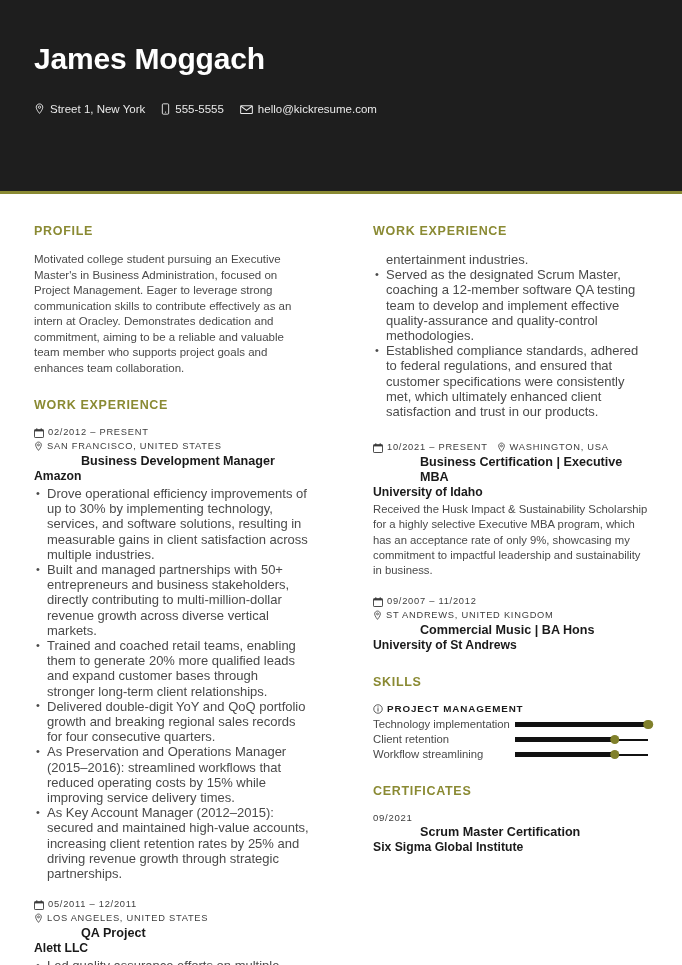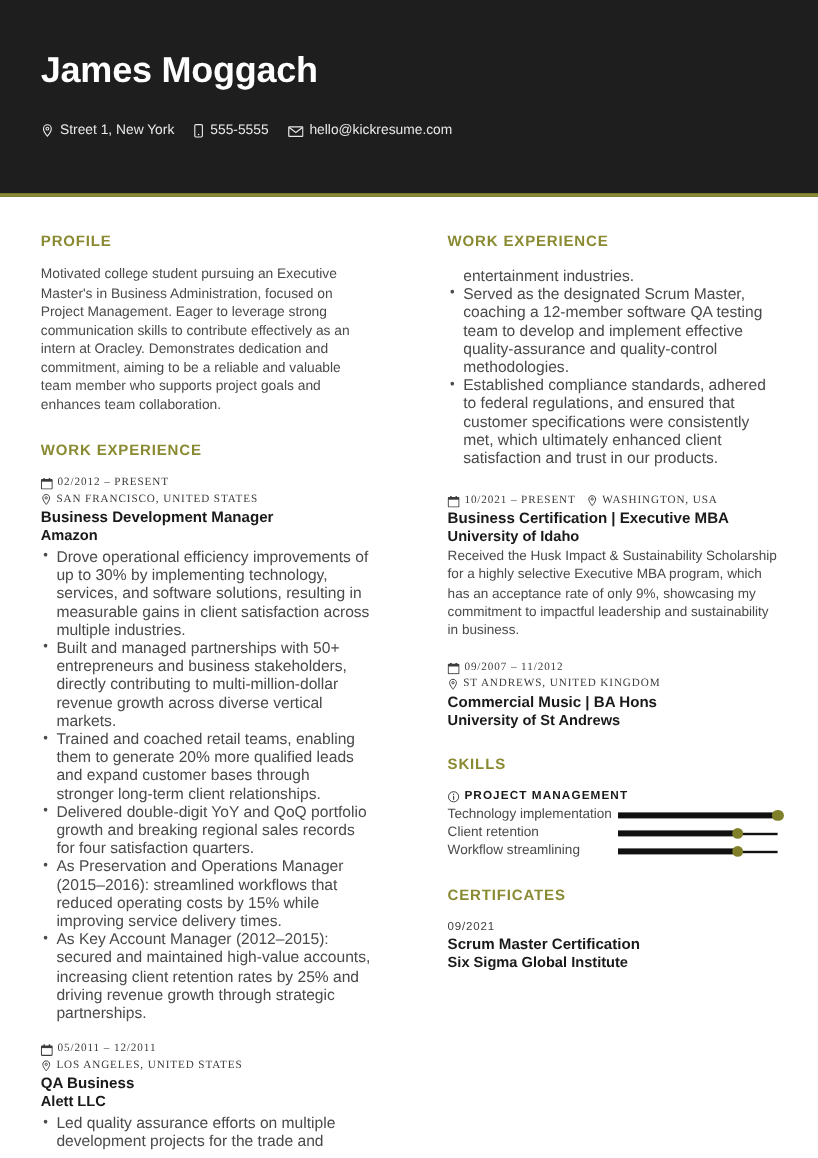--- a/index.html
+++ b/index.html
@@ -12,21 +12,21 @@
     height: 965px;
     font-family: "Liberation Sans", sans-serif;
     color: #3c3c3c;
     overflow: hidden;
     position: relative;
   }
 
   
   .header {
     background: #1e1e1e;
-    height: 164px;
+    height: 194px;
     box-sizing: border-box;
     padding: 0 34px;
     position: relative;
     border-bottom: 3px solid #8a8a33;
     text-align: right;
   }
   .header-name {
     position: absolute;
     left: 34px;
     top: 44px;
@@ -89,35 +89,35 @@
   .entry { margin-bottom: 17px; }
   .meta-line {
     display: flex;
     align-items: center;
     flex-wrap: wrap;
     font-size: 9.3px;
     letter-spacing: 0.75px;
     color: #3c3c3c;
     line-height: 13px;
     margin-bottom: 1px;
-    font-family: Liberation Serif, serif;
   }
   .meta-line .ico {
     display: inline-flex;
     align-items: center;
     margin-right: 4px;
   }
   .meta-line svg { display: block; }
   .meta-gap { width: 9px; display: inline-block; }
 
   .entry-title {
     font-size: 12.6px;
     font-weight: bold;
     color: #1a1a1a;
     line-height: 15px;
+    margin-left: 47px;
   }
   .entry-sub {
     font-size: 12.2px;
     font-weight: bold;
     color: #1a1a1a;
     line-height: 15px;
     margin-bottom: 2px;
   }
   .entry-desc {
     font-size: 11.3px;
@@ -285,21 +285,21 @@
             </svg>
           </span>
           <span>SAN FRANCISCO, UNITED STATES</span>
         </div>
         <div class="entry-title">Business Development Manager</div>
         <div class="entry-sub">Amazon</div>
         <ul class="bullets">
           <li>Drove operational efficiency improvements of up to 30% by implementing technology, services, and software solutions, resulting in measurable gains in client satisfaction across multiple industries.</li>
           <li>Built and managed partnerships with 50+ entrepreneurs and business stakeholders, directly contributing to multi-million-dollar revenue growth across diverse vertical markets.</li>
           <li>Trained and coached retail teams, enabling them to generate 20% more qualified leads and expand customer bases through stronger long-term client relationships.</li>
-          <li>Delivered double-digit YoY and QoQ portfolio growth and breaking regional sales records for four satisfaction quarters.</li>
+          <li>Delivered double-digit YoY and QoQ portfolio growth and breaking regional sales records for four consecutive quarters.</li>
           <li>As Preservation and Operations Manager (2015–2016): streamlined workflows that reduced operating costs by 15% while improving service delivery times.</li>
           <li>As Key Account Manager (2012–2015): secured and maintained high-value accounts, increasing client retention rates by 25% and driving revenue growth through strategic partnerships.</li>
         </ul>
       </div>
 
       <div class="entry">
         <div class="meta-line">
           <span class="ico">
             <svg width="10" height="10" viewBox="0 0 12 12">
               <rect x="0.6" y="2" width="10.8" height="9.4" rx="0.8" fill="none" stroke="#3c3c3c" stroke-width="1.1"></rect>
@@ -312,21 +312,21 @@
         </div>
         <div class="meta-line">
           <span class="ico">
             <svg width="9" height="11" viewBox="0 0 12 14">
               <path d="M6 1.1C3.9 1.1 2.2 2.8 2.2 4.9c0 2.8 3.8 7.3 3.8 7.3s3.8-4.5 3.8-7.3C9.8 2.8 8.1 1.1 6 1.1z" fill="none" stroke="#3c3c3c" stroke-width="1.1"></path>
               <circle cx="6" cy="4.9" r="1.3" fill="none" stroke="#3c3c3c" stroke-width="1"></circle>
             </svg>
           </span>
           <span>LOS ANGELES, UNITED STATES</span>
         </div>
-        <div class="entry-title">QA Business</div>
+        <div class="entry-title">QA Project</div>
         <div class="entry-sub">Alett LLC</div>
         <ul class="bullets">
           <li>Led quality assurance efforts on multiple development projects for the trade and</li>
         </ul>
       </div>
 
     </div>
   </div>
 
   <div class="col col-right">

